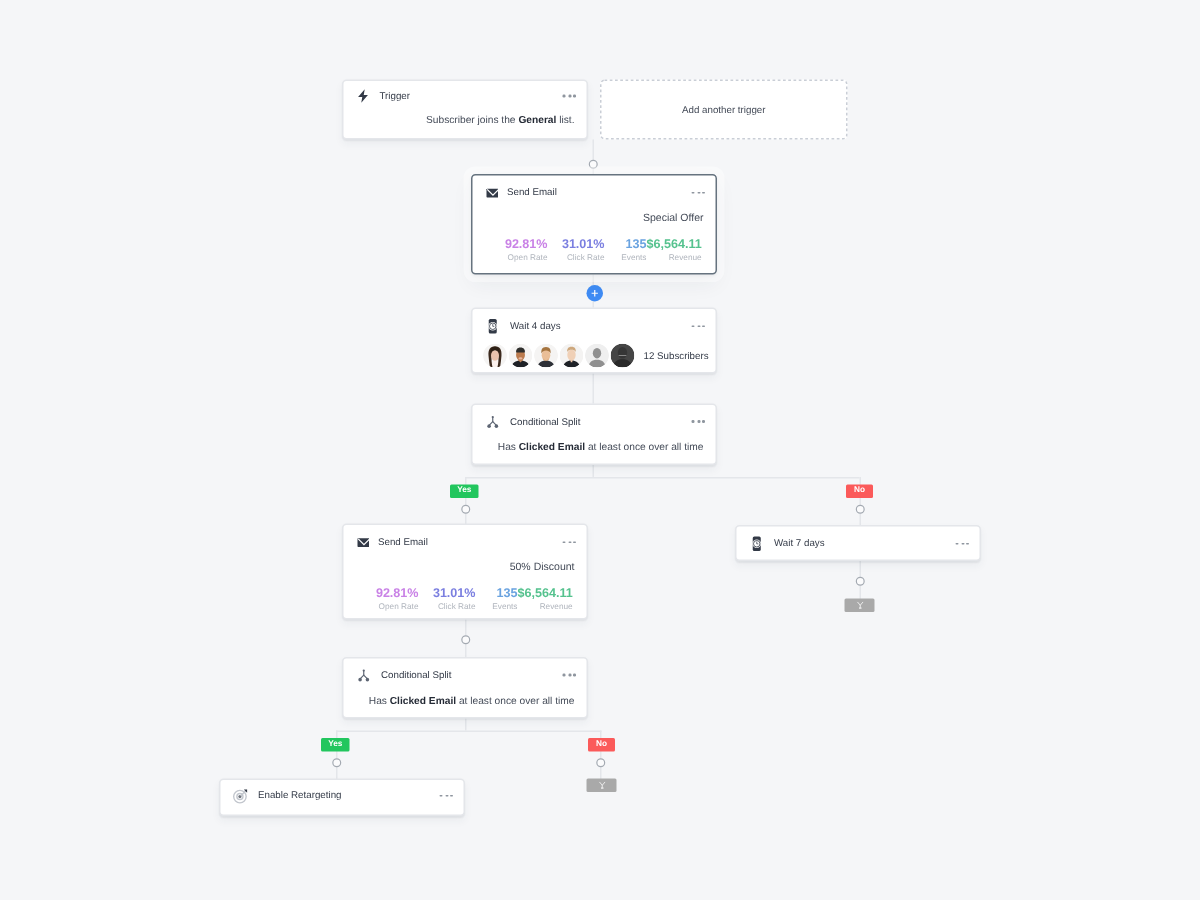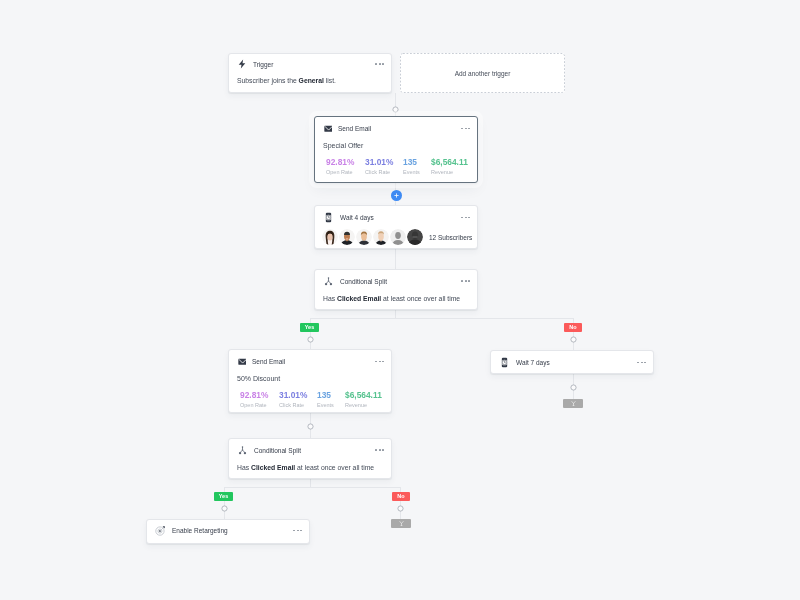--- a/index.html
+++ b/index.html
@@ -2,21 +2,21 @@
 <html><head>
 <meta charset="utf-8">
 <style>
   html,body{margin:0;padding:0;}
   body{width:800px;height:600px;background:#f5f6f8;
        font-family:"Liberation Sans",sans-serif;overflow:hidden;
        -webkit-font-smoothing:antialiased;}
   #canvas{position:relative;width:800px;height:600px;}
 
   .card{position:absolute;background:#fff;border:1px solid #e4e6ea;border-radius:3px;
-        box-shadow:0 1px 1px rgba(40,50,70,.07),0 3px 6px rgba(40,50,70,.05);box-sizing:border-box;}
+        box-shadow:0 1px 1px rgba(40,50,70,.07),0 3px 6px rgba(40,50,70,.05);box-sizing:border-box;text-align:right;}
   .card.sel{border:1.4px solid #66737f;box-shadow:0 0 0 5px rgba(255,255,255,.42),0 1px 2px rgba(40,50,70,.10),0 6px 14px rgba(40,50,70,.06);}
 
   .chead{display:flex;align-items:center;padding:0 8px;box-sizing:border-box;height:19px;}
   .chead .ico{display:block;flex:0 0 auto;}
   .chead .ttl{font-size:6.5px;color:#343b48;margin-left:6px;
               white-space:nowrap;line-height:9px;}
   .dots{margin-left:auto;display:flex;align-items:center;gap:1.8px;padding-right:0px;margin-right:-1px;}
   .dots i{width:1.7px;height:1.7px;border-radius:50%;background:#8f969f;display:block;}
 
   .cbody{font-size:6.8px;color:#434a57;padding:0 8px;white-space:nowrap;line-height:8px;}

